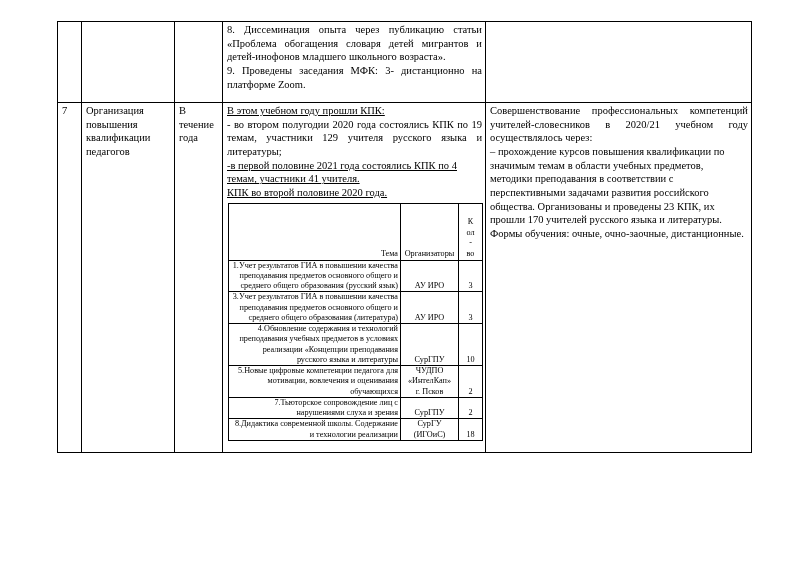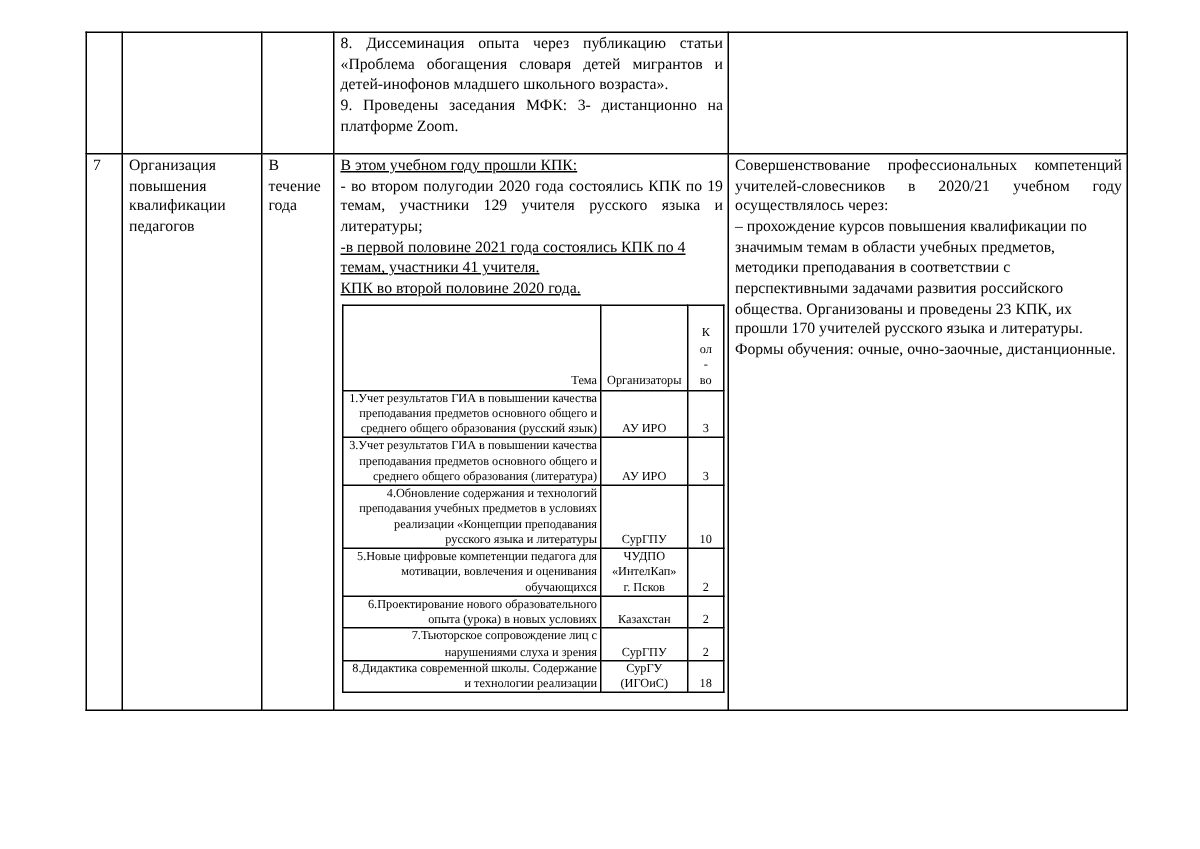--- a/index.html
+++ b/index.html
@@ -184,27 +184,20 @@
               <tr>
                 <td class="i-theme">5.Новые цифровые компетенции педагога для мотивации, вовлечения и оценивания обучающихся</td>
                 <td class="i-org">
                   <span class="orgline">ЧУДПО</span>
                   <span class="orgline">«ИнтелКап»</span>
                   <span class="orgline">г. Псков</span>
                 </td>
                 <td class="i-cnt">2</td>
               </tr>
 
-              <tr>
-                <td class="i-theme">6.Проектирование нового образовательного опыта (урока) в новых условиях</td>
-                <td class="i-org">
-                    <span class="orgline">Казахстан</span>
-                  </td>
-                <td class="i-cnt">2</td>
-              </tr>
 
               <tr>
                 <td class="i-theme">7.Тьюторское сопровождение лиц с нарушениями слуха и зрения</td>
                 <td class="i-org">
                     <span class="orgline">СурГПУ</span>
                   </td>
                 <td class="i-cnt">2</td>
               </tr>
 
               <tr>

